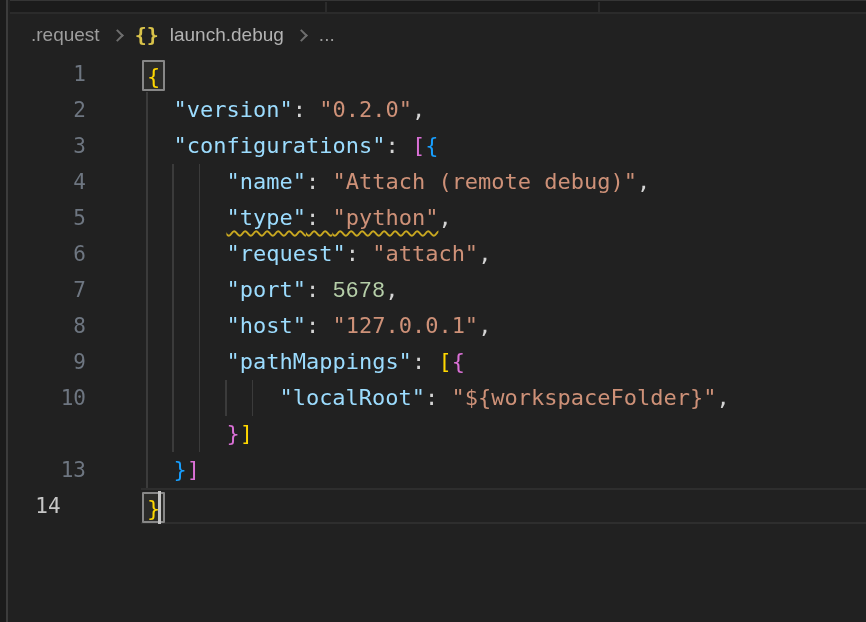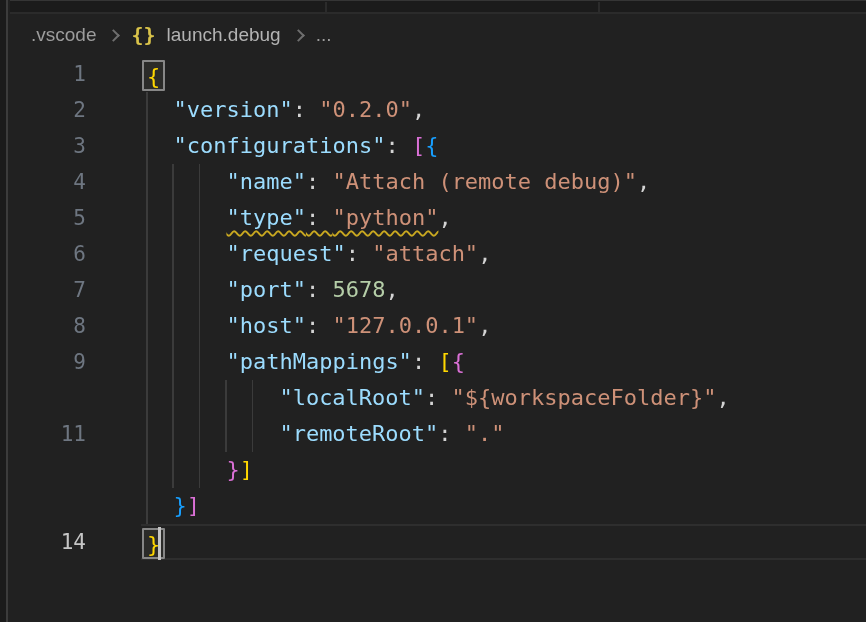--- a/index.html
+++ b/index.html
@@ -51,38 +51,38 @@
 
   
   .editor { position:absolute; left:10px; right:0; top:56px; bottom:0; }
   .row { position:relative; height:36px; }
   .lineno {
     position:absolute; left:0; top:0; width:76px; height:36px;
     text-align:right; line-height:36px;
     font-family:"DejaVu Sans Mono", monospace; font-size:21px;
     color: var(--lineno, #6e7681);
   }
-  .row.active .lineno { color: var(--lineno-active, #c6c6c6); }
+  .row.active .lineno { color: var(--lineno-active, #c6c6c6); text-align: center; }
   .row.active::before, .row.active::after {
     content:""; position:absolute; left:131px; right:0; height:2px;
     background:#2e2e2e; z-index:0;
   }
   .row.active::before { top:0; }
   .row.active::after { bottom:0; }
 
   .guide { position:absolute; top:0; height:36px; width:1.5px; background:var(--guide,#3b3b3b); }
 
   .code {
     position:absolute; top:0; height:36px; line-height:36px; white-space:pre;
     font-family:"DejaVu Sans Mono", monospace; font-size:22px;
     z-index:1;
   }
   .tk-key { color: var(--key, #9CDCFE); }
   .tk-str { color: var(--str, #CE9178); }
-  .tk-num { color: var(--num, #B5CEA8); }
+  .tk-num { color: var(--num, #B5CEA8); font-family: Liberation Mono, monospace; }
   .tk-pun { color: var(--pun, #d4d4d4); }
   .tk-b1  { color: var(--b1, #FFD700); }
   .tk-b2  { color: var(--b2, #DA70D6); }
   .tk-b3  { color: var(--b3, #179FFF); }
 
   .sq {
     text-decoration: underline wavy var(--squiggle, #c9a820);
     text-decoration-thickness: 1.5px;
     text-underline-offset: 5px;
     text-decoration-skip-ink: none;
@@ -103,21 +103,21 @@
 <body>
 
 <div class="left-rail"></div>
 
 <div class="tabstrip">
   <div class="tab-divider d1"></div>
   <div class="tab-divider d2"></div>
 </div>
 
 <div class="breadcrumbs">
-  <span class="crumb-folder">.vscode</span>
+  <span class="crumb-folder">.request</span>
   <span class="chev"></span>
   <span class="json-icon">{}</span>
   <span class="crumb-file">launch.debug</span>
   <span class="chev"></span>
   <span class="crumb-overflow">...</span>
 </div>
 
 <div class="editor">
   <div id="lines">
       <div class="row">
@@ -170,43 +170,36 @@
         <span class="code" style="left: 216.44px;"><span class="tk-key">"host"</span><span class="tk-pun">: </span><span class="tk-str">"127.0.0.1"</span><span class="tk-pun">,</span></span>
       </div>
       <div class="row">
         <span class="lineno">9</span>
         <div class="guide" style="left: 136px;"></div>
         <div class="guide" style="left: 162.48px;"></div>
         <div class="guide" style="left: 188.96px;"></div>
         <span class="code" style="left: 216.44px;"><span class="tk-key">"pathMappings"</span><span class="tk-pun">: </span><span class="tk-b1">[</span><span class="tk-b2">{</span></span>
       </div>
       <div class="row">
+        <span class="lineno">10</span>
         <div class="guide" style="left: 136px;"></div>
         <div class="guide" style="left: 162.48px;"></div>
         <div class="guide" style="left: 188.96px;"></div>
         <div class="guide" style="left: 215.44px;"></div>
         <div class="guide" style="left: 241.92px;"></div>
         <span class="code" style="left: 269.4px;"><span class="tk-key">"localRoot"</span><span class="tk-pun">: </span><span class="tk-str">"${workspaceFolder}"</span><span class="tk-pun">,</span></span>
       </div>
       <div class="row">
-        <span class="lineno">11</span>
-        <div class="guide" style="left: 136px;"></div>
-        <div class="guide" style="left: 162.48px;"></div>
-        <div class="guide" style="left: 188.96px;"></div>
-        <div class="guide" style="left: 215.44px;"></div>
-        <div class="guide" style="left: 241.92px;"></div>
-        <span class="code" style="left: 269.4px;"><span class="tk-key">"remoteRoot"</span><span class="tk-pun">: </span><span class="tk-str">"."</span></span>
-      </div>
-      <div class="row">
         <div class="guide" style="left: 136px;"></div>
         <div class="guide" style="left: 162.48px;"></div>
         <div class="guide" style="left: 188.96px;"></div>
         <span class="code" style="left: 216.44px;"><span class="tk-b2">}</span><span class="tk-b1">]</span></span>
       </div>
       <div class="row">
+        <span class="lineno">13</span>
         <div class="guide" style="left: 136px;"></div>
         <span class="code" style="left: 163.48px;"><span class="tk-b3">}</span><span class="tk-b2">]</span></span>
       </div>
       <div class="row active">
         <span class="lineno">14</span>
         <span class="code" style="left: 137px;"><span class="tk-b1 match">}</span><span class="cursor"></span></span>
       </div>
     </div>
 </div>
 

